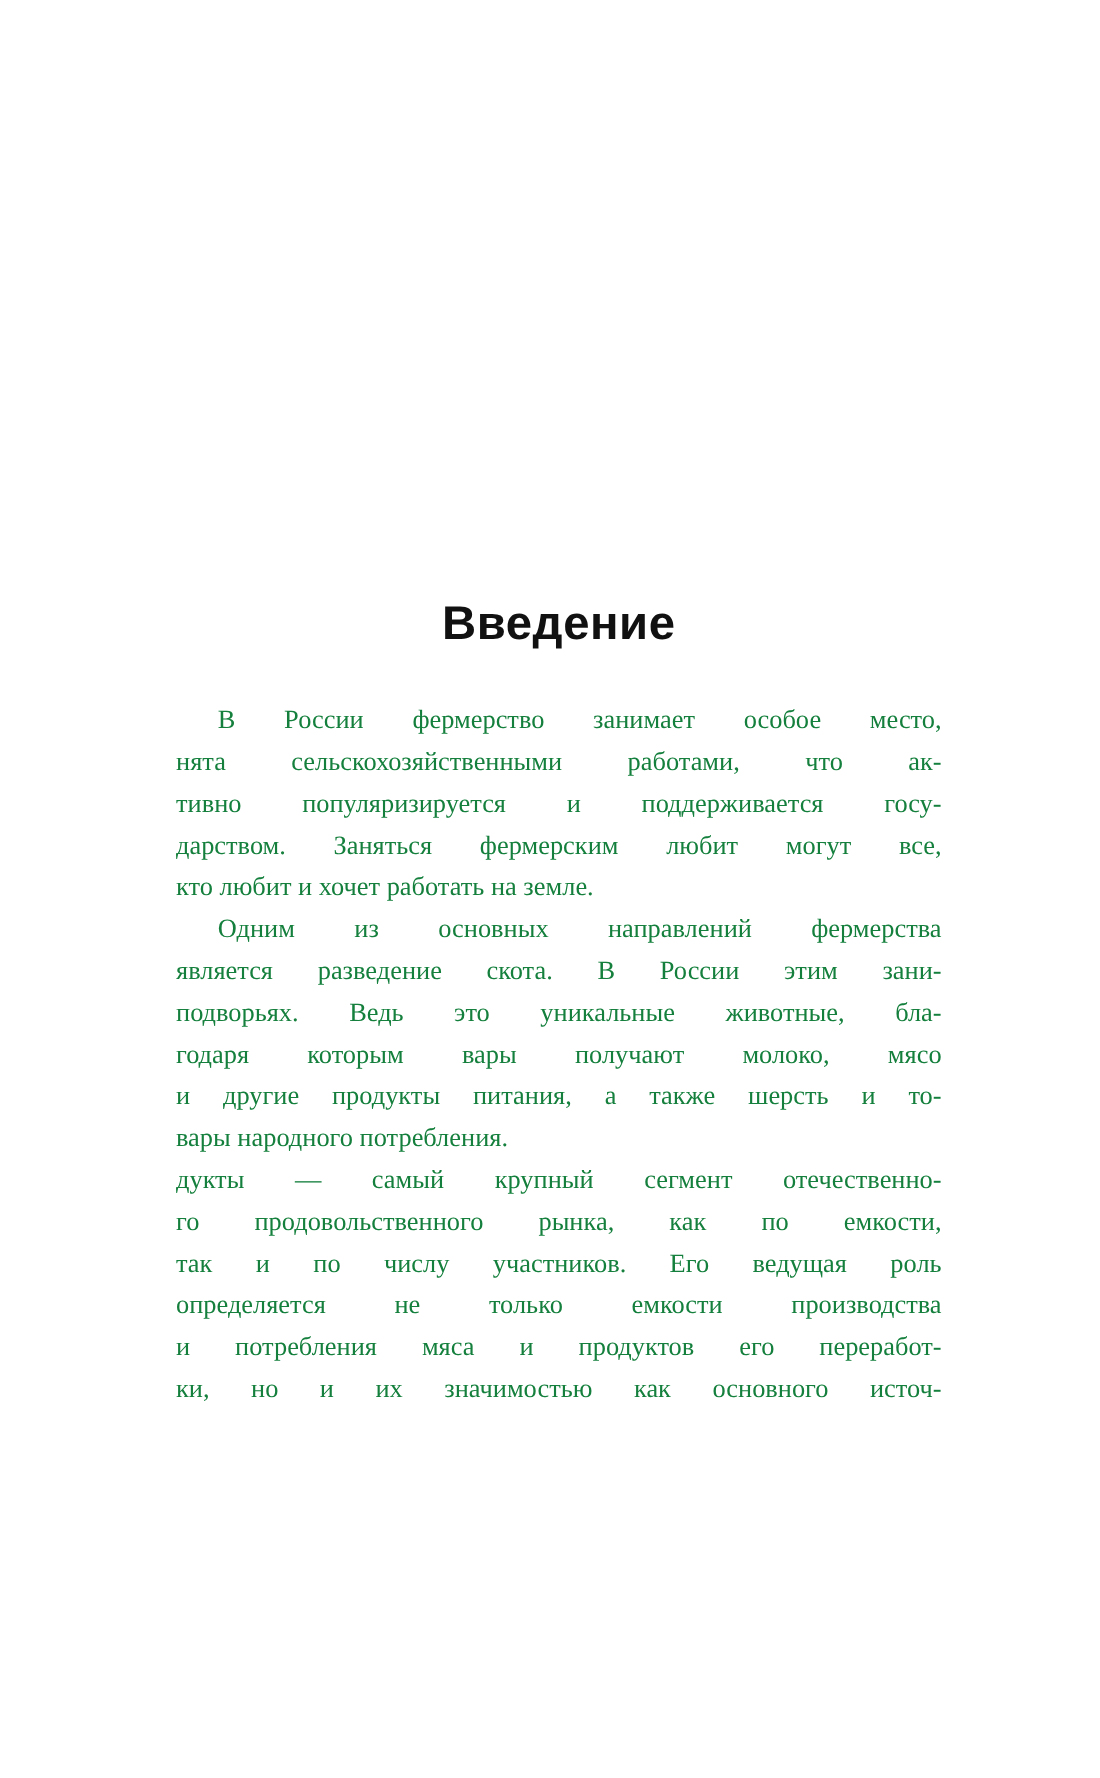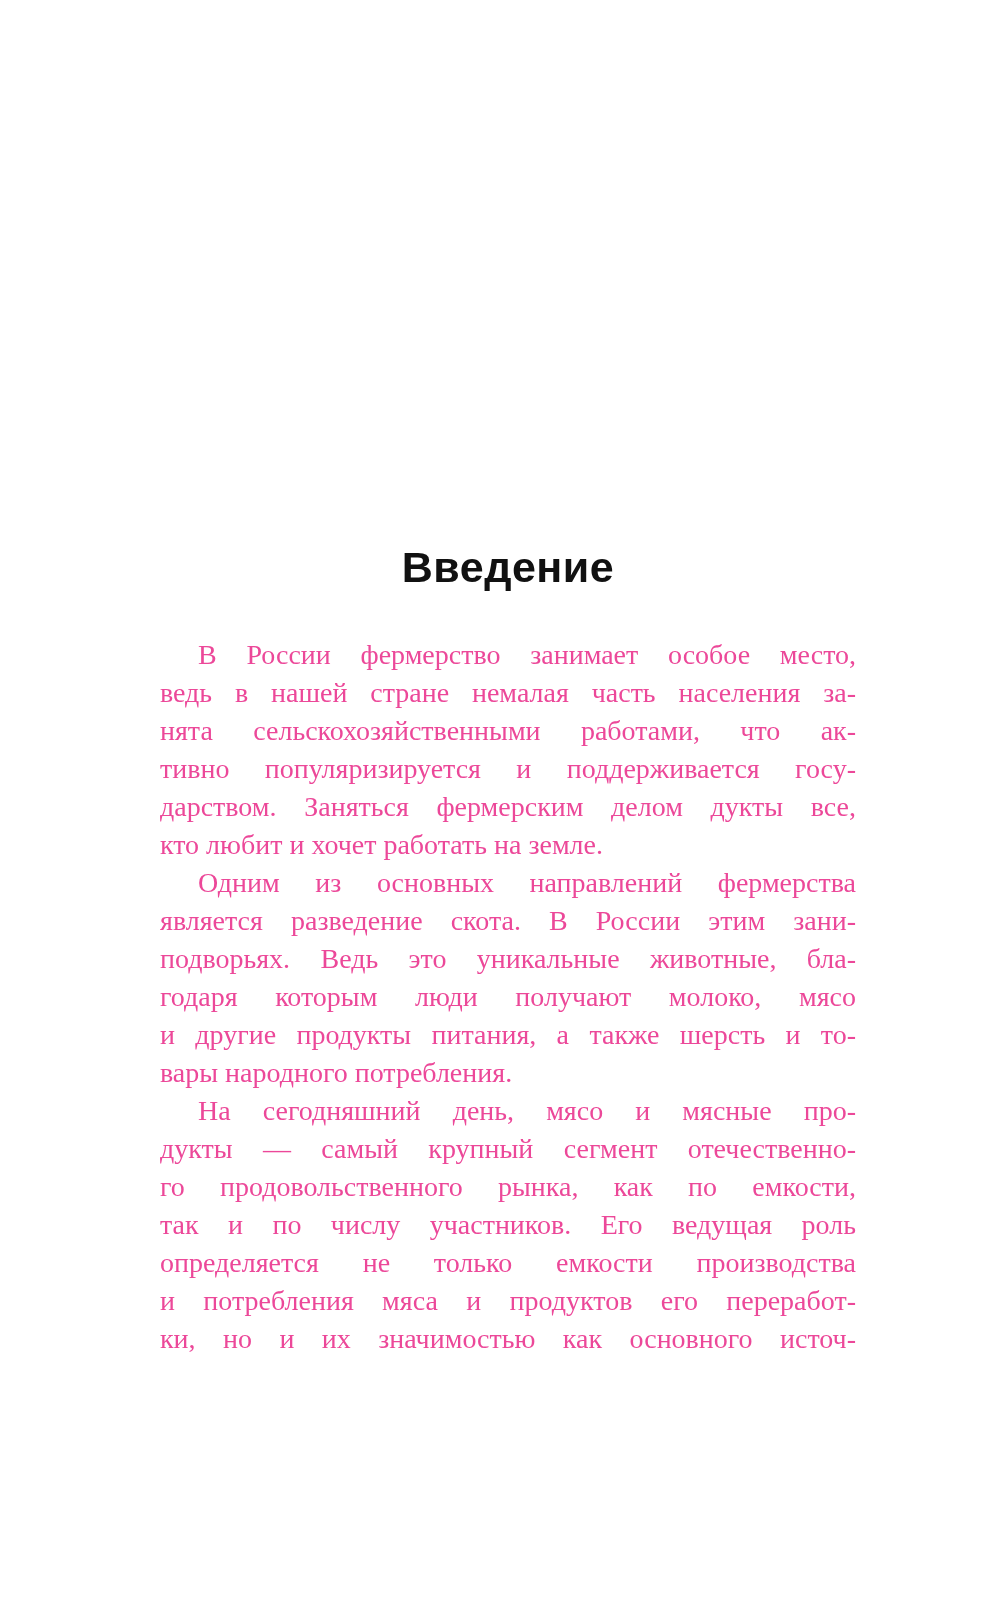--- a/index.html
+++ b/index.html
@@ -27,23 +27,23 @@
     font-size: 43px;
     letter-spacing: 0.5px;
     color: #111111;
   }
   .body-text {
     position: absolute;
     top: 636px;
     left: 160px;
     width: 696px;
     font-family: "Liberation Serif", serif;
-    font-size: 28px;
+    font-size: 24px;
     line-height: 38px;
-    color: #ec4899;
+    color: #15803d;
   }
   .paragraph {
     margin: 0;
     padding: 0;
   }
   .line {
     text-align: justify;
     text-align-last: justify;
   }
   .line.first {
@@ -66,38 +66,36 @@
 <body>
 
 <div class="page">
 
   <h1 class="title">Введение</h1>
 
   <div class="body-text">
 
     <div class="paragraph">
       <div class="line first">В России фермерство занимает особое место,</div>
-      <div class="line">ведь в нашей стране немалая часть населения за-</div>
       <div class="line">нята сельскохозяйственными работами, что ак-</div>
       <div class="line">тивно популяризируется и поддерживается госу-</div>
-      <div class="line">дарством. Заняться фермерским делом дукты все,</div>
+      <div class="line">дарством. Заняться фермерским любит могут все,</div>
       <div class="line short-last">кто любит и хочет работать на земле.</div>
     </div>
 
     <div class="paragraph">
       <div class="line first">Одним из основных направлений фермерства</div>
       <div class="line">является разведение скота. В России этим зани-</div>
       <div class="line">подворьях. Ведь это уникальные животные, бла-</div>
-      <div class="line">годаря которым люди получают молоко, мясо</div>
+      <div class="line">годаря которым вары получают молоко, мясо</div>
       <div class="line">и другие продукты питания, а также шерсть и то-</div>
       <div class="line short-last">вары народного потребления.</div>
     </div>
 
     <div class="paragraph">
-      <div class="line first">На сегодняшний день, мясо и мясные про-</div>
       <div class="line">дукты — самый крупный сегмент отечественно-</div>
       <div class="line">го продовольственного рынка, как по емкости,</div>
       <div class="line">так и по числу участников. Его ведущая роль</div>
       <div class="line">определяется не только емкости производства</div>
       <div class="line">и потребления мяса и продуктов его переработ-</div>
       <div class="line">ки, но и их значимостью как основного источ-</div>
     </div>
 
   </div>
 

